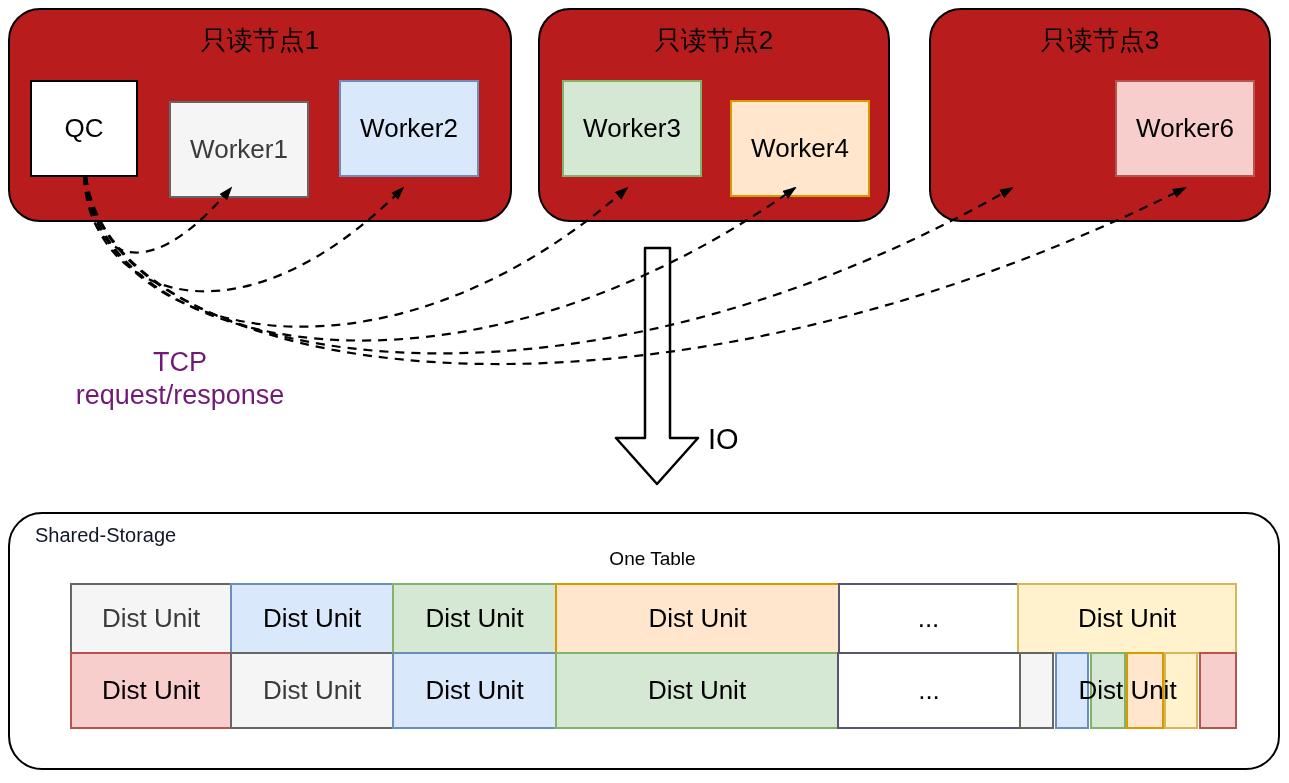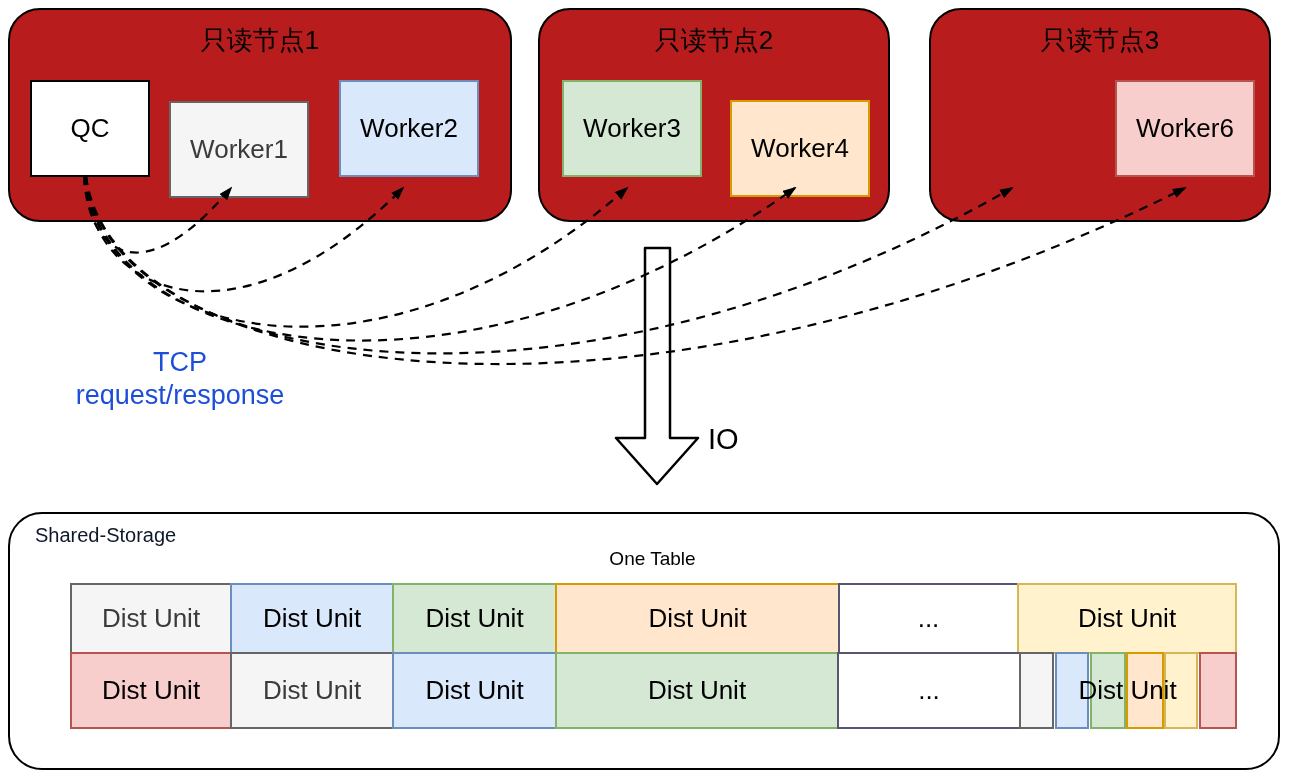--- a/index.html
+++ b/index.html
@@ -17,21 +17,21 @@
     font-size:26px;color:#000;
   }
   .box{
     position:absolute;top:70px;height:97px;box-sizing:border-box;
     display:flex;align-items:center;justify-content:center;
     font-size:26px;border:2px solid #000;background:#fff;
   }
   .arrows-svg{position:absolute;left:0;top:0;pointer-events:none;}
   .tcp-label{
     position:absolute;left:58px;top:346px;width:244px;text-align:center;
-    font-size:27px;line-height:33px;color:#1d4ed8;
+    font-size:27px;line-height:33px;color:#701a75;
   }
   .io-label{
     position:absolute;left:708px;top:423px;font-size:29px;color:#000;
   }
   .storage{
     position:absolute;left:8px;top:512px;width:1272px;height:258px;
     background:#fff;border:2.5px solid #000;border-radius:34px;box-sizing:border-box;
   }
   .storage-title{
     position:absolute;left:25px;top:10px;font-size:20px;color:#0f172a;
@@ -52,21 +52,21 @@
     align-items:center;justify-content:center;white-space:nowrap;
   }
 </style>
 </head>
 <body>
 
 <div class="canvas">
 
   <div class="node" id="node-0" style="left: 8px; top: 8px; width: 504px; height: 214px;">
     <div class="node-title">只读节点1</div>
-  <div class="box" style="left: 20px; width: 120px; background: rgb(255, 255, 255); border-color: rgb(0, 0, 0); color: rgb(0, 0, 0);">QC</div>
+  <div class="box" style="left: 20px; width: 108px; background: rgb(255, 255, 255); border-color: rgb(0, 0, 0); color: rgb(0, 0, 0);">QC</div>
       <div class="box" style="left: 159px; width: 140px; background: rgb(245, 245, 245); border-color: rgb(102, 102, 102); color: rgb(59, 59, 59); margin-top: 21px;">Worker1</div>
       <div class="box" style="left: 329px; width: 140px; background: rgb(218, 232, 252); border-color: rgb(108, 142, 191); color: rgb(0, 0, 0);">Worker2</div>
     </div>
   <div class="node" id="node-1" style="left: 538px; top: 8px; width: 352px; height: 214px;">
     <div class="node-title">只读节点2</div>
   <div class="box" style="left: 22px; width: 140px; background: rgb(213, 232, 212); border-color: rgb(130, 179, 102); color: rgb(0, 0, 0);">Worker3</div>
       <div class="box" style="left: 190px; width: 140px; background: rgb(255, 230, 204); border-color: rgb(215, 155, 0); color: rgb(0, 0, 0); margin-top: 20px;">Worker4</div>
     </div>
   <div class="node" id="node-2" style="left: 929px; top: 8px; width: 342px; height: 214px;">
     <div class="node-title">只读节点3</div>

